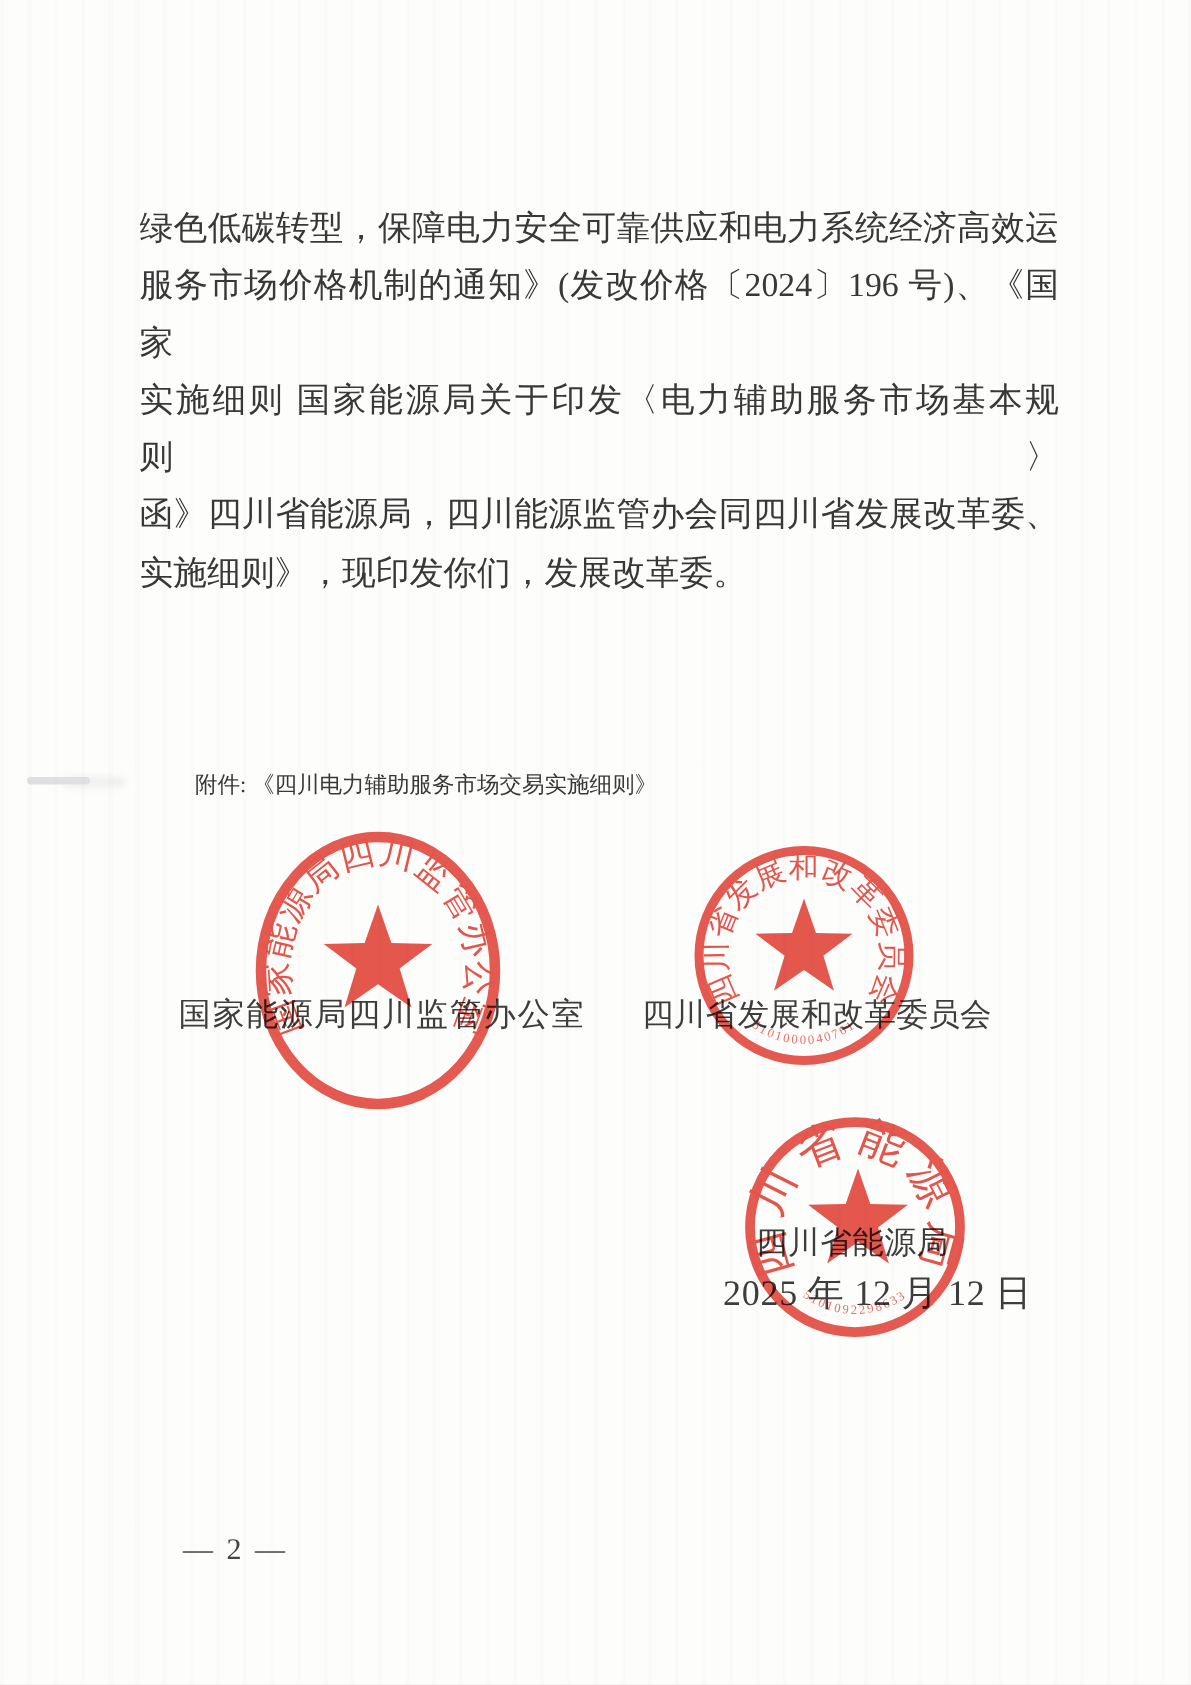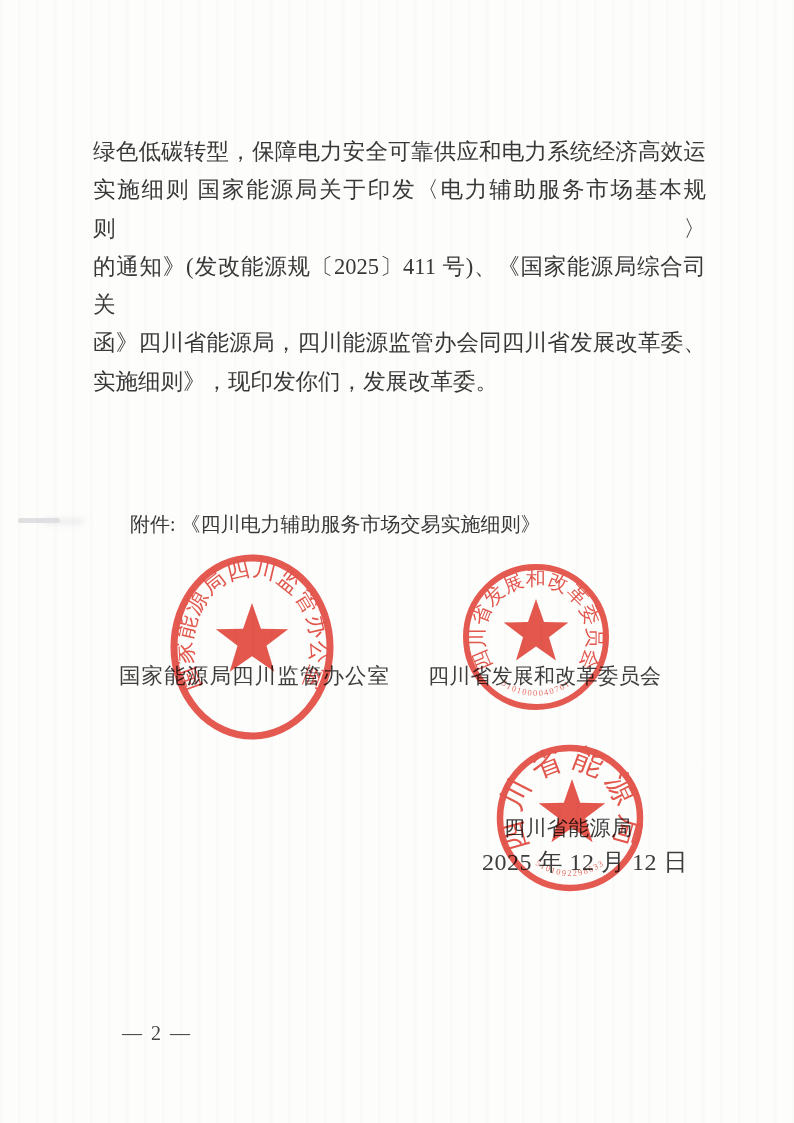--- a/index.html
+++ b/index.html
@@ -20,21 +20,21 @@
   }
   .line{
     margin:0;line-height:38.3px;
     text-align:justify;text-align-last:justify;
     white-space:normal;
   }
   .line.last{text-align-last:left;}
   .attachment{
     position:absolute;left:93px;top:509px;width:640px;
     padding-left:37px;margin:0;
-    font-size:20px;line-height:30px;color:#383838;
+    font-size:15px;line-height:30px;color:#383838;
   }
   .sig-label{
     position:absolute;margin:0;color:#3d3d3d;white-space:nowrap;
   }
   .label-left{left:119px;top:661px;font-size:21.5px;letter-spacing:1.1px;}
   .label-right{left:428px;top:662px;font-size:21px;letter-spacing:0.2px;}
   .label-bureau{left:504px;top:814px;font-size:21px;letter-spacing:0.4px;}
   .issue-date{left:482px;top:846px;font-size:24px;letter-spacing:0.5px;}
   .pagenum{
     position:absolute;left:122px;top:1022px;margin:0;
@@ -60,22 +60,22 @@
 </style>
 </head>
 <body>
 
 <div class="page">
 
   <div class="smudge"></div>
 
   <main class="body-text">
     <p class="line">绿色低碳转型，保障电力安全可靠供应和电力系统经济高效运</p>
+    <p class="line">服务市场价格机制的通知》(发改价格〔2024〕196 号)、《国家</p>
     <p class="line">实施细则 国家能源局关于印发〈电力辅助服务市场基本规则〉</p>
-    <p class="line">的通知》(发改能源规〔2025〕411 号)、《国家能源局综合司关</p>
     <p class="line">函》四川省能源局，四川能源监管办会同四川省发展改革委、</p>
     <p class="line last">实施细则》，现印发你们，发展改革委。</p>
   </main>
 
   <p class="attachment">附件: 《四川电力辅助服务市场交易实施细则》</p>
 
   <p class="sig-label label-left">国家能源局四川监管办公室</p>
   <p class="sig-label label-right">四川省发展和改革委员会</p>
   <p class="sig-label label-bureau">四川省能源局</p>
   <p class="sig-label issue-date">2025 年 12 月 12 日</p>

